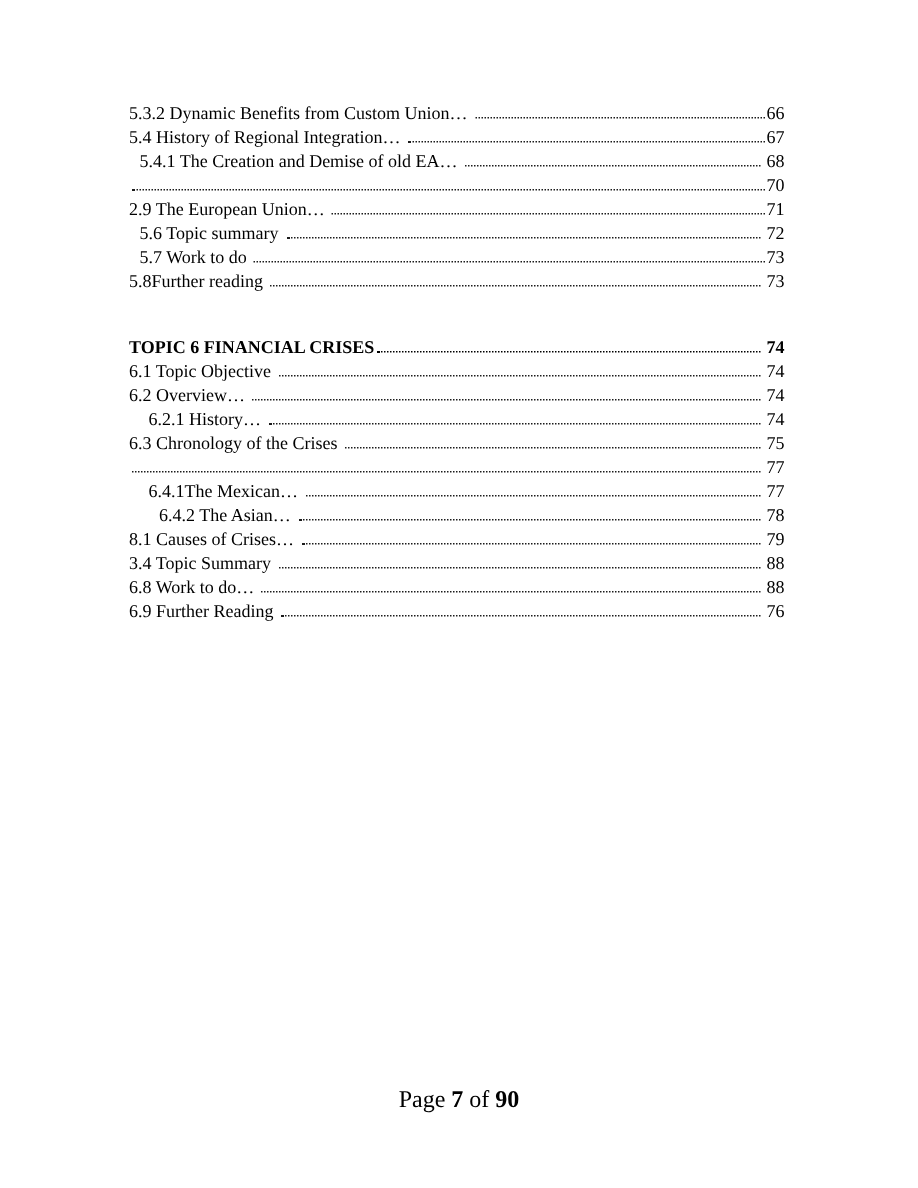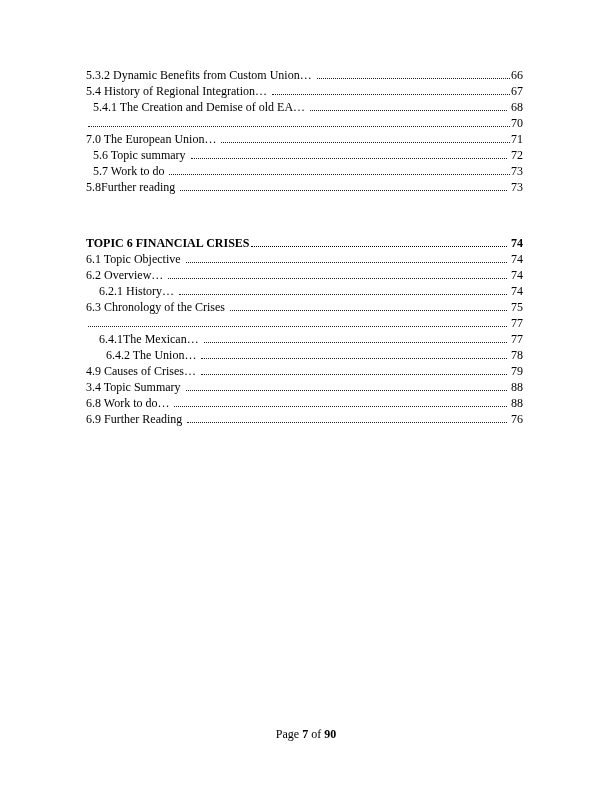--- a/index.html
+++ b/index.html
@@ -43,32 +43,32 @@
     white-space: pre;
     flex: 0 0 auto;
   }
   .heading {
     font-weight: bold;
   }
   .heading .dots {
     border-bottom: 1.9px dotted #000000;
   }
   .gap {
-    margin-top: 40px;
+    margin-top: 28px;
   }
   .i1 { padding-left: 7px; }
   .i2 { padding-left: 13px; }
   .i3 { padding-left: 20px; }
   .footer {
     position: absolute;
     top: 726px;
     left: 0;
     width: 612px;
     text-align: center;
-    font-size: 12px;
+    font-size: 16px;
     line-height: 16px;
   }
   .footer span, .footer b {
     white-space: pre;
   }
 </style>
 </head>
 <body>
 
 <div class="toc-container">
@@ -90,21 +90,21 @@
     <span class="dots"></span>
     <span class="pg"> 68</span>
   </div>
 
   <div class="toc-row i0">
     <span class="dots"></span>
     <span class="pg">70</span>
   </div>
 
   <div class="toc-row i0">
-    <span class="lbl">7.0 The European Union… </span>
+    <span class="lbl">2.9 The European Union… </span>
     <span class="dots"></span>
     <span class="pg">71</span>
   </div>
 
   <div class="toc-row i1">
     <span class="lbl">5.6 Topic summary </span>
     <span class="dots"></span>
     <span class="pg"> 72</span>
   </div>
 
@@ -155,27 +155,27 @@
     <span class="pg"> 77</span>
   </div>
 
   <div class="toc-row i2">
     <span class="lbl">6.4.1The Mexican… </span>
     <span class="dots"></span>
     <span class="pg"> 77</span>
   </div>
 
   <div class="toc-row i3">
-    <span class="lbl">6.4.2 The Union… </span>
+    <span class="lbl">6.4.2 The Asian… </span>
     <span class="dots"></span>
     <span class="pg"> 78</span>
   </div>
 
   <div class="toc-row i0">
-    <span class="lbl">4.9 Causes of Crises… </span>
+    <span class="lbl">8.1 Causes of Crises… </span>
     <span class="dots"></span>
     <span class="pg"> 79</span>
   </div>
 
 
   <div class="toc-row i0">
     <span class="lbl">3.4 Topic Summary </span>
     <span class="dots"></span>
     <span class="pg"> 88</span>
   </div>

